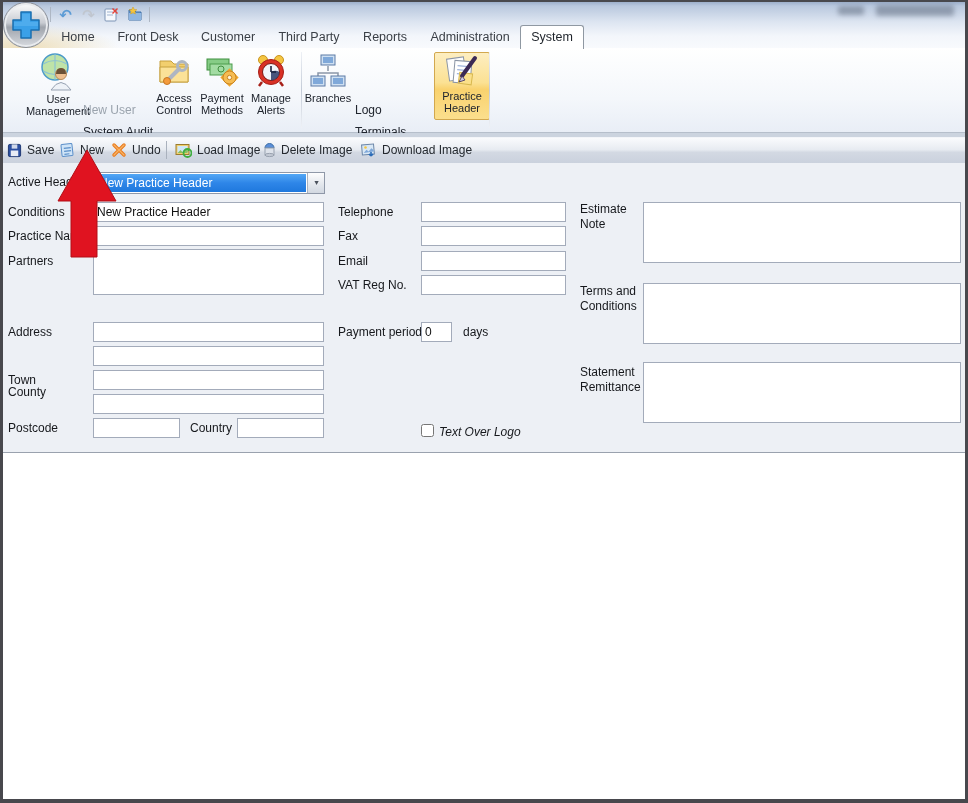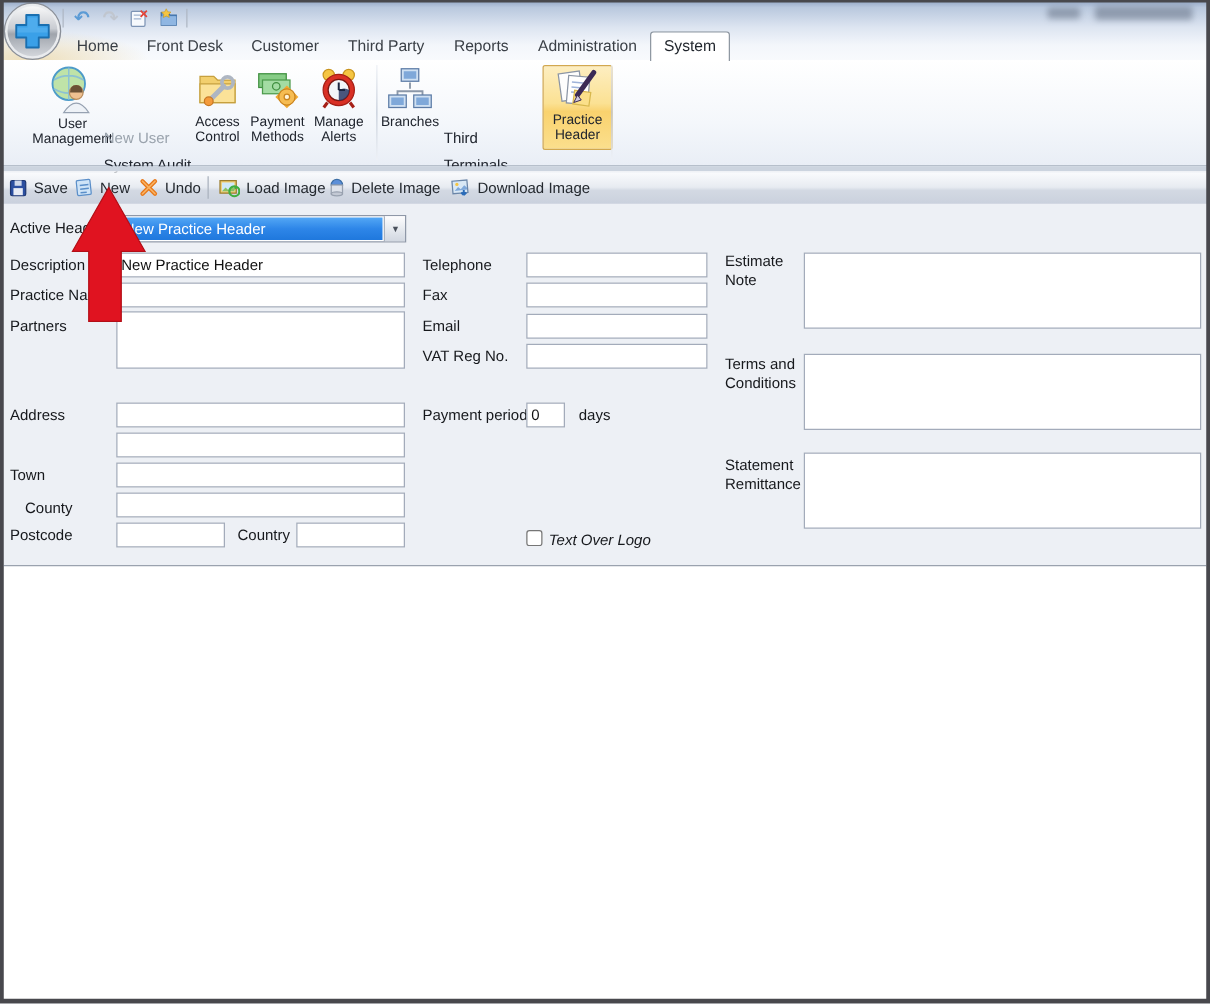--- a/index.html
+++ b/index.html
@@ -169,21 +169,21 @@
         <path d="M18 13 v5 M8 23 v-3 h20 v3" fill="none" stroke="#8a97a8" stroke-width="1.5"></path>
         <rect x="11" y="2" width="14" height="10" fill="#cfe0f2" stroke="#5c7ba6"></rect>
         <rect x="13" y="4" width="10" height="6" fill="#7fa8d9"></rect>
         <rect x="1" y="23" width="14" height="10" fill="#cfe0f2" stroke="#5c7ba6"></rect>
         <rect x="3" y="25" width="10" height="6" fill="#7fa8d9"></rect>
         <rect x="21" y="23" width="14" height="10" fill="#cfe0f2" stroke="#5c7ba6"></rect>
         <rect x="23" y="25" width="10" height="6" fill="#7fa8d9"></rect>
       </svg>
       <span>Branches</span>
     </div>
-    <div class="rib-link" style="left:355px;top:55px;">Third</div>
+    <div class="rib-link" style="left:355px;top:55px;">Logo</div>
     <div class="rib-link" style="left:355px;top:77px;">Terminals</div>
     <div class="rib-link" style="left:355px;top:99px;">Report Headers</div>
 
     <div class="rib-big ph-selected" style="left:434px;top:4px;width:54px;height:64px;padding-top:2px;">
       <svg class="ic" width="36" height="34" viewBox="0 0 36 34">
         <rect x="4" y="3" width="17" height="22" fill="#fdfdfd" stroke="#8b95a5" transform="rotate(-8 12 14)"></rect>
         <rect x="10" y="6" width="17" height="22" fill="#ffffff" stroke="#8b95a5" transform="rotate(5 18 17)"></rect>
         <path d="M13 11 h11 M13 15 h11 M13 19 h8" stroke="#9fb3d9" stroke-width="1.2" transform="rotate(5 18 17)"></path>
         <rect x="15" y="18" width="13" height="11" fill="#fbe08a" stroke="#d8b84e" transform="rotate(8 21 23)"></rect>
         <line x1="31" y1="3" x2="18" y2="21" stroke="#3b2a55" stroke-width="4" stroke-linecap="round"></line>
@@ -252,37 +252,37 @@
   <div class="formarea">
 
     <div class="lbl" style="left:8px;top:12px;">Active Header</div>
     <div class="combo" style="top:9px;">
       <span class="sel">New Practice Header</span>
       <span class="cbtn">
           <span style="transform:scale(.8);">▼</span>
         </span>
     </div>
 
-    <div class="lbl" style="left:8px;top:42px;">Description</div>
+    <div class="lbl" style="left:8px;top:42px;">Conditions</div>
     <input class="fin" style="left: 93px; top: 39px; width: 231px; height: 20px;" value="New Practice Header">
 
     <div class="lbl" style="left:8px;top:66px;">Practice Name</div>
     <input class="fin" style="left: 93px; top: 63px; width: 231px; height: 20px;" value="">
 
     <div class="lbl" style="left:8px;top:91px;">Partners</div>
     <textarea class="fin" style="left: 93px; top: 86px; width: 231px; height: 46px;"></textarea>
 
     <div class="lbl" style="left:8px;top:162px;">Address</div>
     <input class="fin" style="left: 93px; top: 159px; width: 231px; height: 20px;" value="">
     <input class="fin" style="left: 93px; top: 183px; width: 231px; height: 20px;" value="">
 
     <div class="lbl" style="left:8px;top:210px;">Town</div>
     <input class="fin" style="left: 93px; top: 207px; width: 231px; height: 20px;" value="">
 
-    <div class="lbl" style="left:8px;top:236px;margin-left:12px;">County</div>
+    <div class="lbl" style="left:8px;top:222px;">County</div>
     <input class="fin" style="left: 93px; top: 231px; width: 231px; height: 20px;" value="">
 
     <div class="lbl" style="left:8px;top:258px;">Postcode</div>
     <input class="fin" style="left: 93px; top: 255px; width: 87px; height: 20px;" value="">
     <div class="lbl" style="left:190px;top:258px;">Country</div>
     <input class="fin" style="left: 237px; top: 255px; width: 87px; height: 20px;" value="">
 
     <div class="lbl" style="left:338px;top:42px;">Telephone</div>
     <input class="fin" style="left: 421px; top: 39px; width: 145px; height: 20px;" value="">
 

